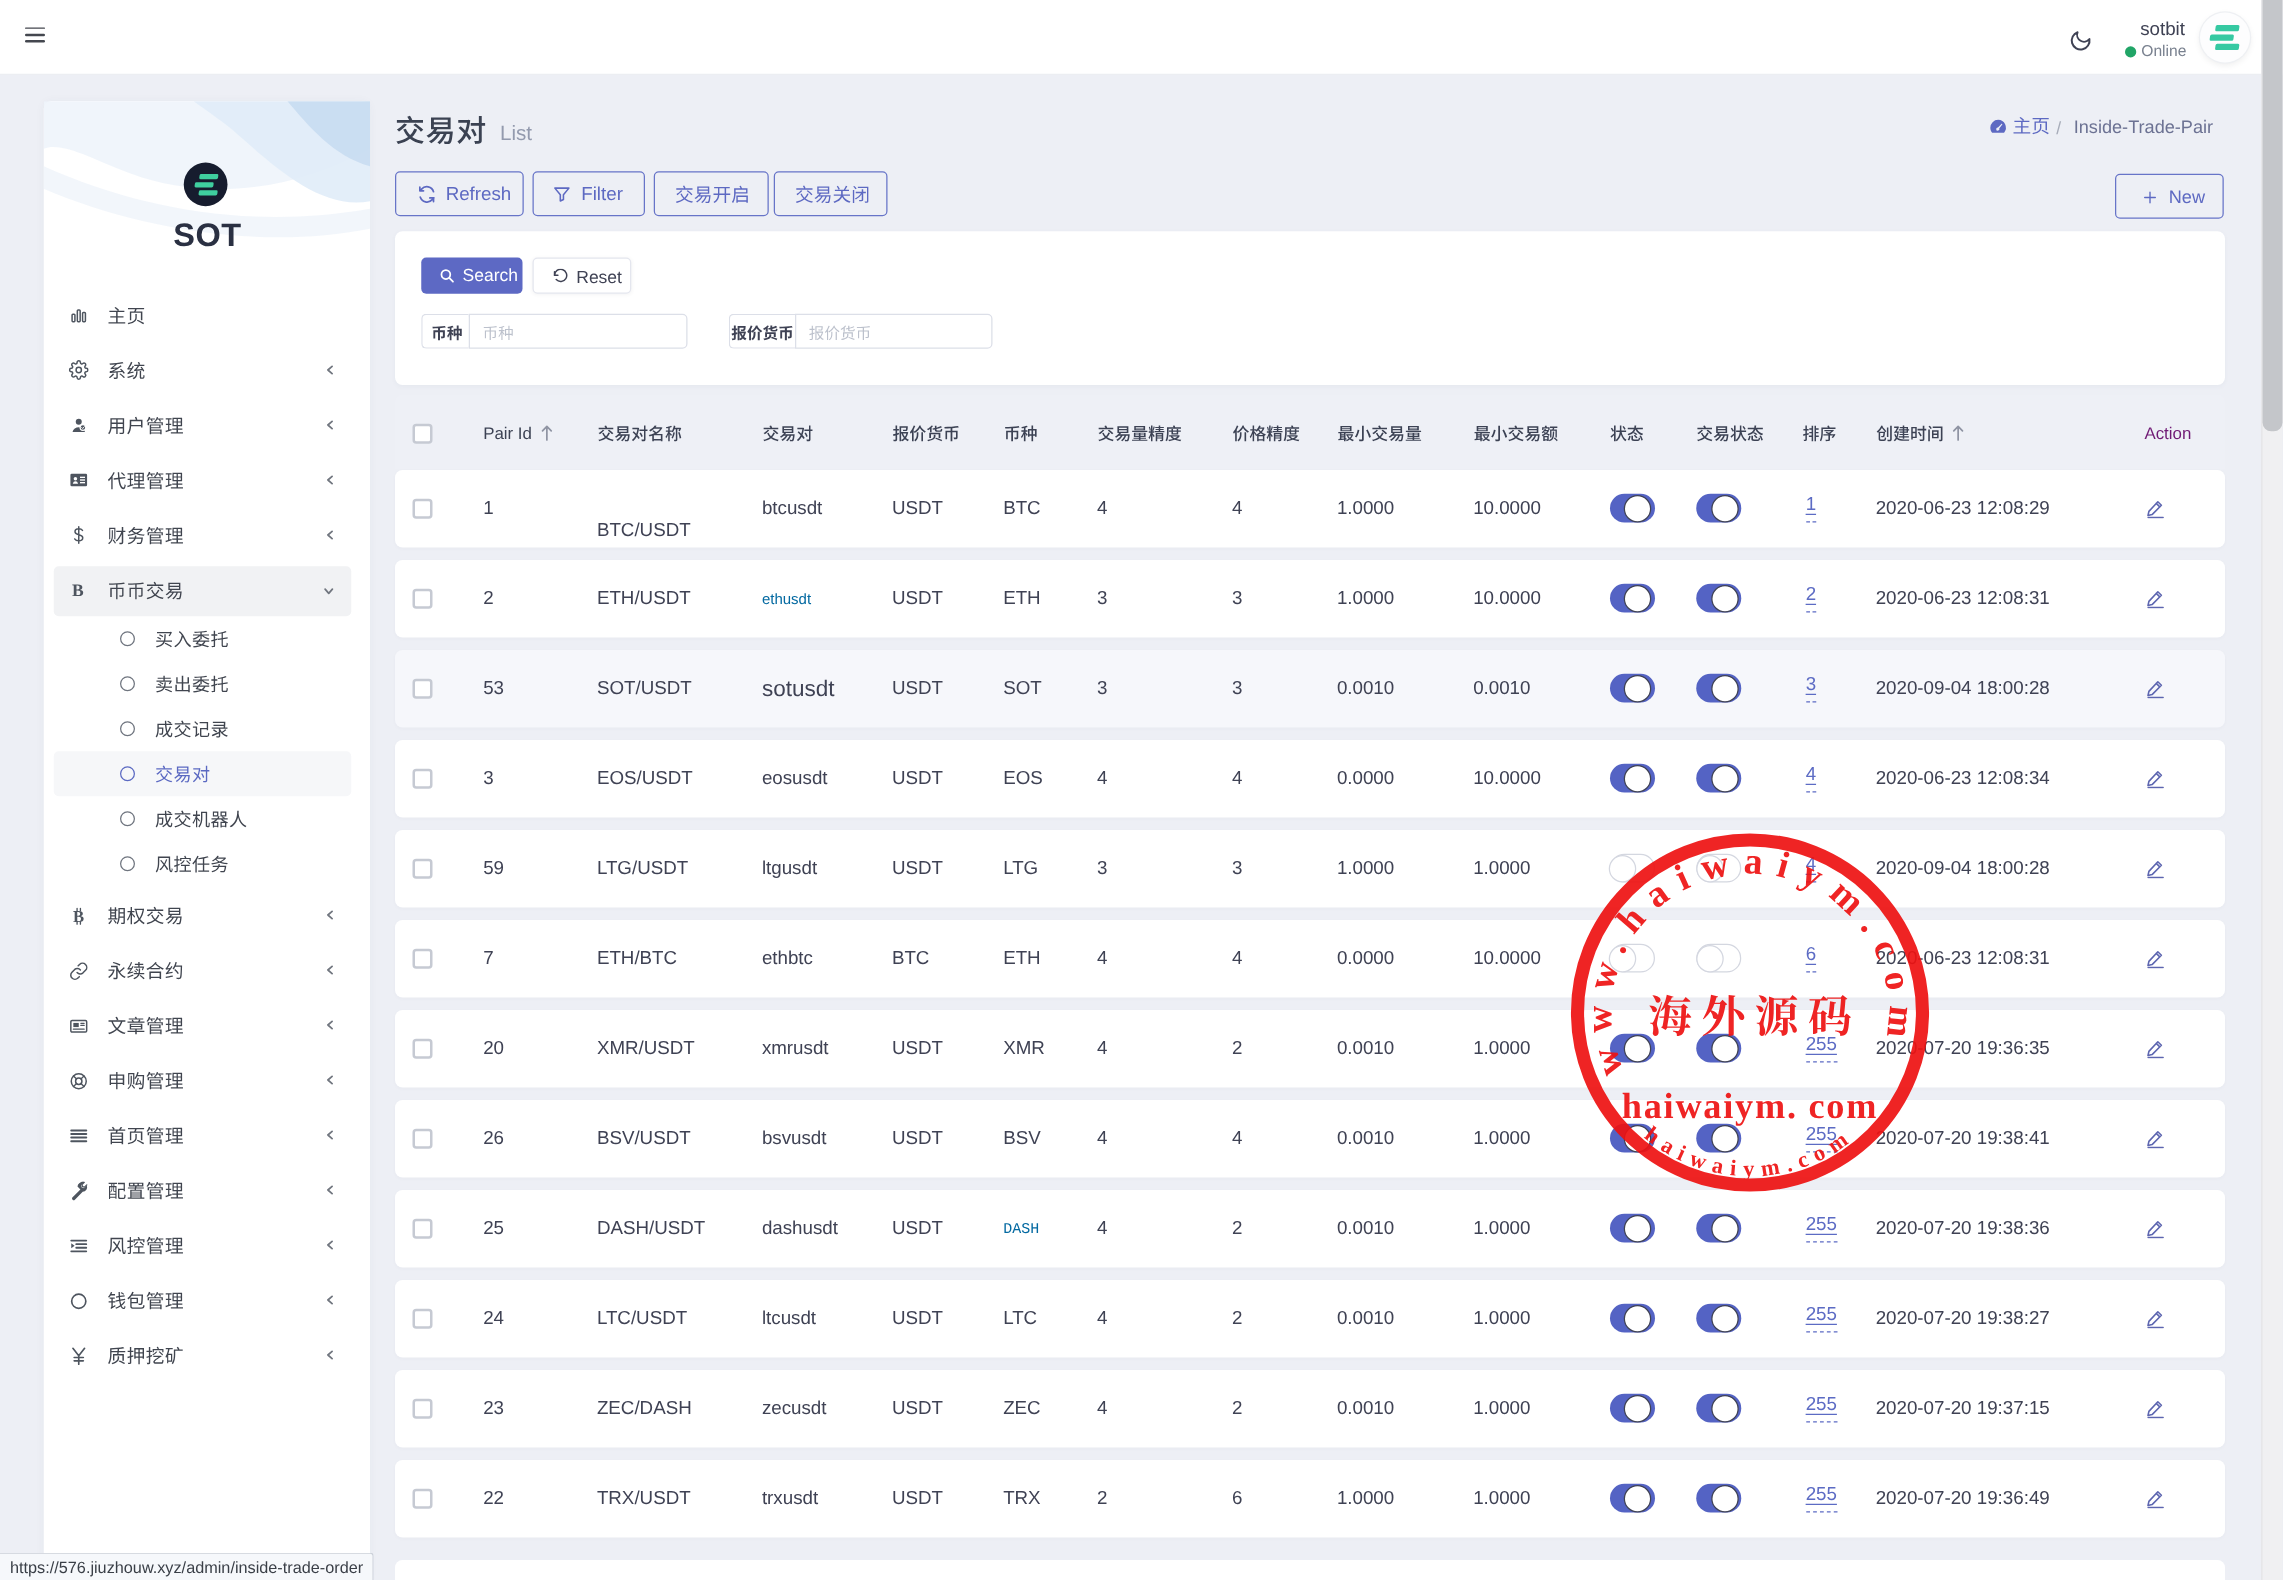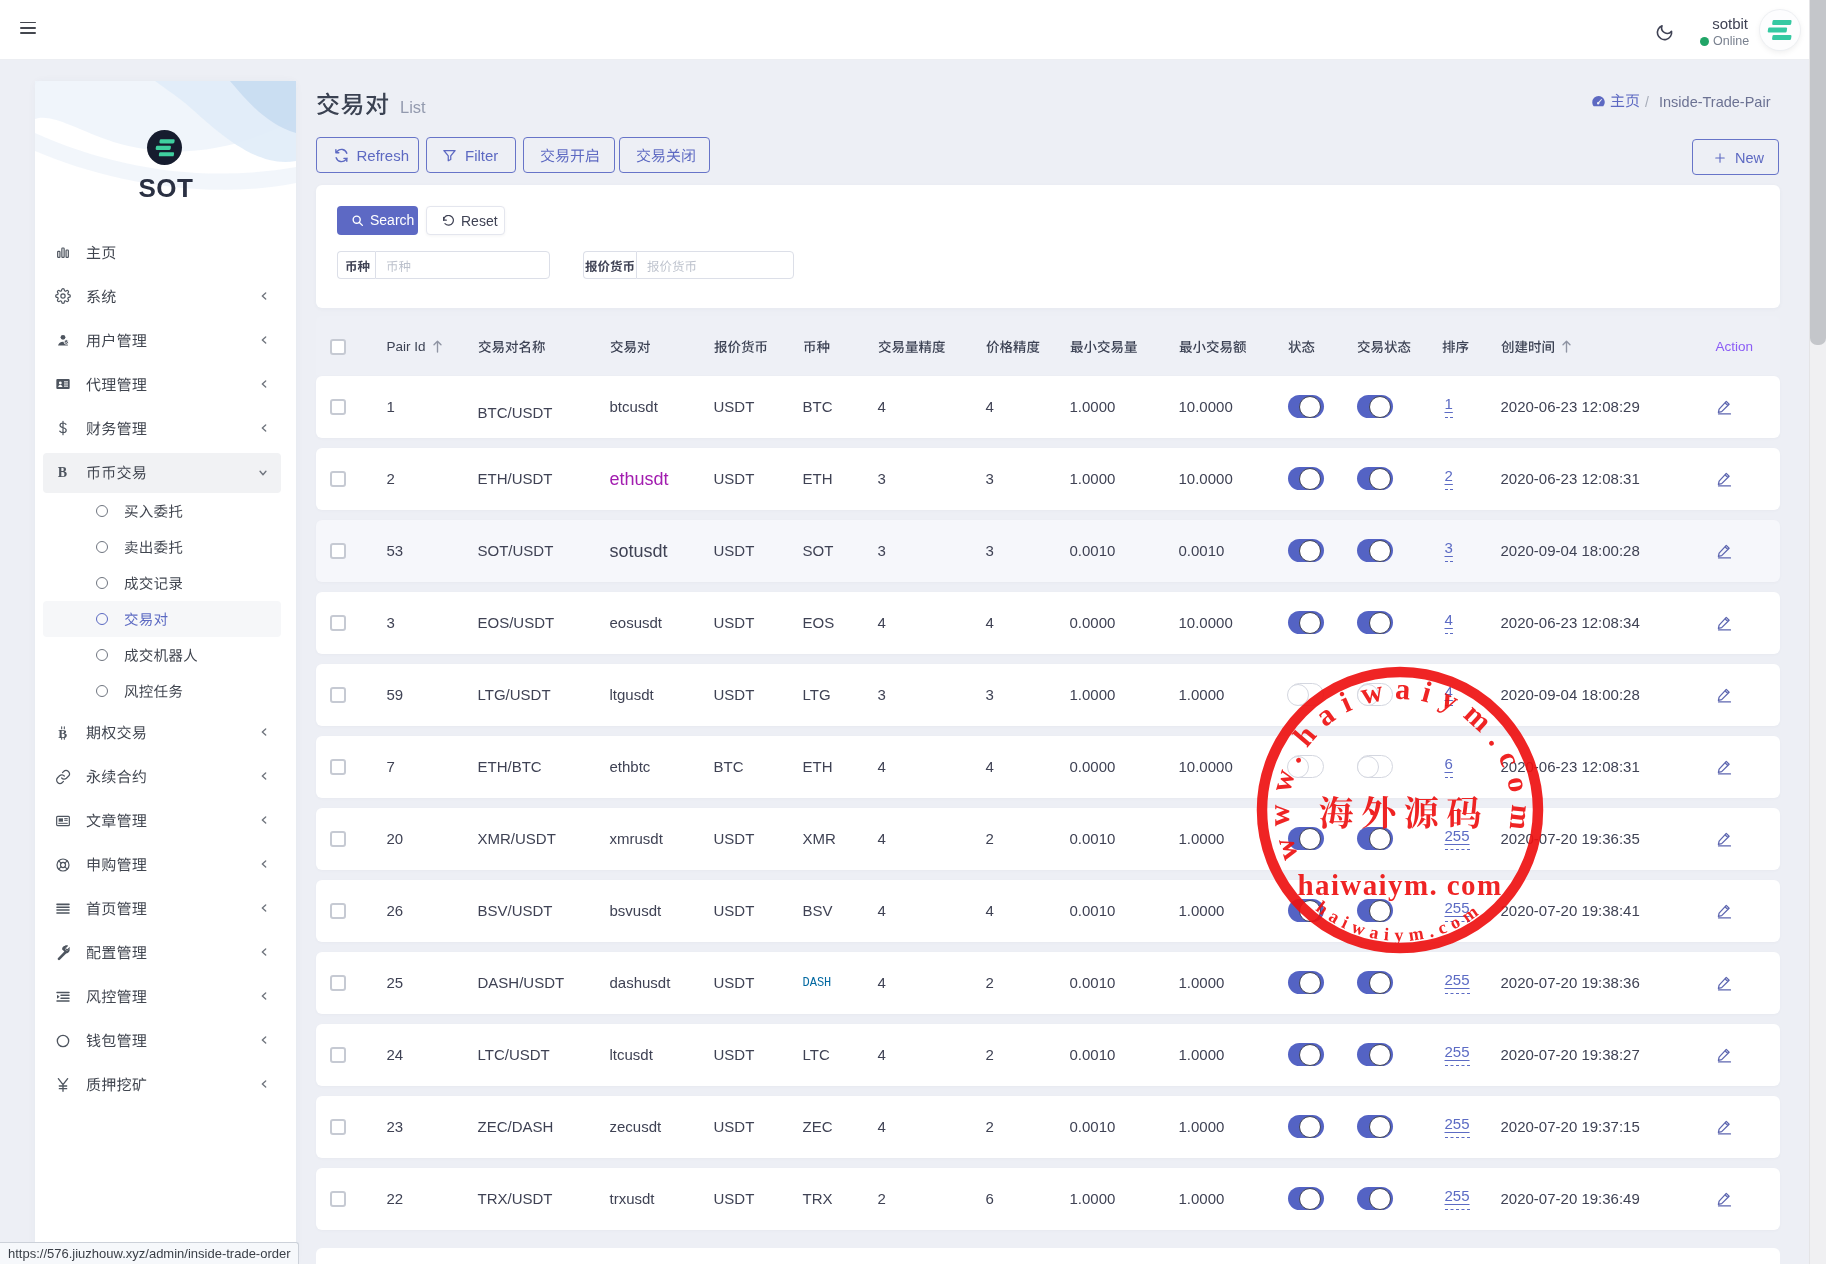--- a/index.html
+++ b/index.html
@@ -331,25 +331,25 @@
   </svg>
 <svg style="position:absolute;left:1441.5px;top:339.7px;overflow:visible;" width="27.0" height="14.31" viewBox="0 -11.88 27.0 14.31">
     <path fill="#3c4254" d="M2.3 -11.4V-8.7H0.7V-7.5H2.3V-4.8L0.5 -4.4L0.7 -3.1L2.3 -3.6V-0.4C2.3 -0.2 2.2 -0.1 2.1 -0.1C1.9 -0.1 1.4 -0.1 0.9 -0.1C1 0.2 1.2 0.7 1.2 1C2.1 1 2.6 1 3 0.8C3.4 0.6 3.5 0.3 3.5 -0.4V-3.9L5 -4.3L4.9 -5.5L3.5 -5.1V-7.5H4.9V-8.7H3.5V-11.4ZM5.1 -3.5V-2.3H7.3V1.1H8.5V-11.3H7.3V-9.2H5.4V-8H7.3V-6.3H5.4V-5.2H7.3V-3.5ZM9.6 -11.3V1.1H10.8V-2.3H13V-3.5H10.8V-5.2H12.8V-6.3H10.8V-8H12.9V-9.2H10.8V-11.3Z M18.5 -5.7C19.3 -5.4 20.2 -4.9 21 -4.5H16.7V-3.4H20.7V-0.3C20.7 -0.1 20.6 -0 20.4 -0C20.1 0 19.2 0 18.3 -0C18.5 0.3 18.6 0.8 18.7 1.1C19.9 1.1 20.7 1.1 21.3 1C21.8 0.8 22 0.5 22 -0.2V-3.4H24.5C24.1 -2.9 23.7 -2.3 23.3 -1.9L24.4 -1.4C25 -2.1 25.7 -3.2 26.4 -4.2L25.4 -4.6L25.2 -4.5H23L23.1 -4.6C22.9 -4.8 22.6 -4.9 22.2 -5.1C23.3 -5.7 24.4 -6.6 25.2 -7.4L24.4 -8L24.1 -7.9H17.5V-6.9H23C22.5 -6.4 21.8 -6 21.2 -5.6C20.5 -5.9 19.8 -6.2 19.3 -6.5ZM19.8 -11.1C20 -10.8 20.2 -10.3 20.3 -9.9H15.1V-6.2C15.1 -4.2 15 -1.5 13.9 0.5C14.1 0.6 14.7 1 14.9 1.2C16.1 -0.9 16.3 -4.1 16.3 -6.2V-8.7H26.4V-9.9H21.8C21.6 -10.4 21.3 -11 21 -11.5Z"></path>
   </svg>
 <svg style="position:absolute;left:1500.5px;top:339.7px;overflow:visible;" width="54.0" height="14.31" viewBox="0 -11.88 54.0 14.31">
     <path fill="#3c4254" d="M11.1 -11.2V-0.4C11.1 -0.2 11 -0.1 10.8 -0.1C10.5 -0.1 9.6 -0.1 8.7 -0.1C8.9 0.2 9.1 0.8 9.2 1.1C10.4 1.1 11.2 1.1 11.7 0.9C12.2 0.7 12.4 0.3 12.4 -0.4V-11.2ZM8.5 -9.8V-2.3H9.7V-9.8ZM2.4 -6.5H2.1C3 -7.3 3.8 -8.3 4.5 -9.4C5.3 -8.4 6.3 -7.3 6.9 -6.5ZM4.1 -11.4C3.4 -9.7 2 -7.8 0.3 -6.6C0.6 -6.4 1 -6 1.2 -5.7C1.4 -5.9 1.7 -6.1 1.9 -6.3V-0.8C1.9 0.6 2.3 0.9 3.7 0.9C4 0.9 5.8 0.9 6.1 0.9C7.4 0.9 7.7 0.4 7.9 -1.5C7.6 -1.6 7 -1.8 6.8 -2C6.7 -0.5 6.6 -0.2 6 -0.2C5.6 -0.2 4.2 -0.2 3.9 -0.2C3.2 -0.2 3.1 -0.3 3.1 -0.8V-5.4H5.7C5.6 -3.9 5.5 -3.3 5.3 -3.2C5.2 -3 5.1 -3 5 -3C4.8 -3 4.3 -3 3.8 -3.1C4 -2.8 4.1 -2.3 4.2 -2C4.7 -2 5.3 -2 5.5 -2C5.9 -2.1 6.2 -2.1 6.4 -2.4C6.7 -2.8 6.8 -3.7 7 -6L7 -6.3L7.1 -6.1L8.1 -6.9C7.4 -7.9 6.1 -9.3 5 -10.5L5.3 -11Z M18.8 -10.3V-9.3H21.2V-8.5H18V-7.5H21.2V-6.6H18.7V-5.6H21.2V-4.7H18.6V-3.8H21.2V-2.9H18V-1.9H21.2V-0.8H22.4V-1.9H26.1V-2.9H22.4V-3.8H25.7V-4.7H22.4V-5.6H25.4V-7.5H26.3V-8.5H25.4V-10.3H22.4V-11.4H21.2V-10.3ZM22.4 -7.5H24.3V-6.6H22.4ZM22.4 -8.5V-9.3H24.3V-8.5ZM14.8 -5.1C14.8 -5.3 15.1 -5.5 15.4 -5.6H16.8C16.7 -4.5 16.5 -3.6 16.2 -2.8C15.8 -3.3 15.6 -3.9 15.4 -4.7L14.4 -4.3C14.7 -3.2 15.1 -2.4 15.6 -1.7C15.2 -0.8 14.6 -0.2 13.9 0.3C14.2 0.5 14.7 0.9 14.8 1.1C15.5 0.7 16 0 16.5 -0.7C17.9 0.5 19.8 0.8 22.2 0.8H26.1C26.1 0.5 26.4 -0.1 26.5 -0.3C25.7 -0.3 22.9 -0.3 22.2 -0.3C20.1 -0.3 18.3 -0.6 17 -1.8C17.5 -3.1 17.9 -4.7 18.1 -6.6L17.4 -6.8L17.2 -6.7H16.3C16.9 -7.7 17.6 -9 18.2 -10.3L17.4 -10.8L16.9 -10.6H14.3V-9.5H16.5C16 -8.3 15.4 -7.3 15.2 -7C14.9 -6.5 14.5 -6.2 14.3 -6.1C14.4 -5.9 14.7 -5.4 14.8 -5.1Z M33.3 -6C34 -4.9 34.9 -3.6 35.3 -2.7L36.4 -3.4C36 -4.2 35.1 -5.5 34.4 -6.5ZM31.2 -5.3V-2.5H29.2V-5.3ZM31.2 -6.5H29.2V-9.2H31.2ZM28 -10.3V-0.3H29.2V-1.4H32.4V-10.3ZM37.2 -11.3V-8.8H33V-7.5H37.2V-0.7C37.2 -0.4 37.1 -0.3 36.8 -0.3C36.5 -0.3 35.5 -0.3 34.5 -0.3C34.7 0 34.9 0.6 35 1C36.3 1 37.2 0.9 37.8 0.7C38.3 0.5 38.5 0.2 38.5 -0.7V-7.5H40V-8.8H38.5V-11.3Z M41.6 -8.3V1.1H42.9V-8.3ZM41.8 -10.7C42.4 -10 43.1 -9.2 43.4 -8.6L44.5 -9.3C44.2 -9.9 43.4 -10.7 42.8 -11.3ZM45.8 -3.9H48.7V-2.3H45.8ZM45.8 -6.5H48.7V-5H45.8ZM44.6 -7.6V-1.3H49.9V-7.6ZM45.2 -10.7V-9.5H51.7V-0.3C51.7 -0.1 51.6 -0.1 51.4 -0.1C51.3 -0.1 50.7 -0.1 50.2 -0.1C50.4 0.2 50.5 0.7 50.6 1.1C51.4 1.1 52.1 1.1 52.5 0.9C52.9 0.6 53 0.3 53 -0.3V-10.7Z"></path>
   </svg>
 <svg style="position:absolute;left:1560.5px;top:339.5px" width="11" height="13" viewBox="0 0 12 14" fill="none" stroke="#8f94a3" stroke-width="1.5" stroke-linecap="round" stroke-linejoin="round">
     <path d="M6 13V1.5M2.2 5L6 1.2 9.8 5"></path>
   </svg>
-<div style="position:absolute;left:1715.5px;top:337.5px;line-height:18px;font-size:13.5px;color:#8b5cf6;font-weight:500;font-family:'Liberation Sans',sans-serif;white-space:nowrap;text-align:right;">Action</div>
+<div style="position:absolute;left:1715.5px;top:337.5px;line-height:18px;font-size:13.5px;color:#701a75;font-weight:500;font-family:'Liberation Sans',sans-serif;white-space:nowrap;text-align:right;">Action</div>
 <div style="position:absolute;left:315.5px;top:375.5px;width:1464px;height:62px;background:#fff;border-radius:6px;box-shadow:0 1px 3px rgba(60,70,90,.03);"></div>
 <div style="position:absolute;left:329.5px;top:398.5px;width:16px;height:16px;border:2px solid #c6cad3;border-radius:3px;background:#fff;"></div>
 <div style="position:absolute;left:386.5px;top:396.5px;line-height:20px;font-size:15px;color:#3f4254;font-weight:400;font-family:'Liberation Sans',sans-serif;white-space:nowrap;">1</div>
-<div style="position:absolute;left:477.5px;top:403px;line-height:20px;font-size:15px;color:#3f4254;font-weight:400;font-family:'Liberation Sans',sans-serif;white-space:nowrap;">BTC/USDT</div>
+<div style="position:absolute;left:477.5px;top:415px;line-height:20px;font-size:15px;color:#3f4254;font-weight:400;font-family:'Liberation Sans',sans-serif;white-space:nowrap;">BTC/USDT</div>
 <div style="position:absolute;left:609.5px;top:396.5px;line-height:20px;font-size:15px;color:#3f4254;font-weight:400;font-family:'Liberation Sans',sans-serif;white-space:nowrap;">btcusdt</div>
 <div style="position:absolute;left:713.5px;top:396.5px;line-height:20px;font-size:15px;color:#3f4254;font-weight:400;font-family:'Liberation Sans',sans-serif;white-space:nowrap;">USDT</div>
 <div style="position:absolute;left:802.5px;top:396.5px;line-height:20px;font-size:15px;color:#3f4254;font-weight:400;font-family:'Liberation Sans',sans-serif;white-space:nowrap;">BTC</div>
 <div style="position:absolute;left:877.5px;top:396.5px;line-height:20px;font-size:15px;color:#3f4254;font-weight:400;font-family:'Liberation Sans',sans-serif;white-space:nowrap;">4</div>
 <div style="position:absolute;left:985.5px;top:396.5px;line-height:20px;font-size:15px;color:#3f4254;font-weight:400;font-family:'Liberation Sans',sans-serif;white-space:nowrap;">4</div>
 <div style="position:absolute;left:1069.5px;top:396.5px;line-height:20px;font-size:15px;color:#3f4254;font-weight:400;font-family:'Liberation Sans',sans-serif;white-space:nowrap;">1.0000</div>
 <div style="position:absolute;left:1178.5px;top:396.5px;line-height:20px;font-size:15px;color:#3f4254;font-weight:400;font-family:'Liberation Sans',sans-serif;white-space:nowrap;">10.0000</div>
 <div style="position:absolute;left:1287.5px;top:395.0px;width:36px;height:23px;border-radius:11.5px;background:#5463c4;"></div>
 <div style="position:absolute;left:1299.0px;top:395.5px;width:22px;height:22px;border-radius:50%;background:#fff;border:1.5px solid #3f4254;"></div>
 <div style="position:absolute;left:1357.0px;top:395.0px;width:36px;height:23px;border-radius:11.5px;background:#5463c4;"></div>
@@ -359,21 +359,21 @@
   </div>
 <div style="position:absolute;left:1500.5px;top:396.5px;line-height:20px;font-size:15px;color:#3f4254;font-weight:400;font-family:'Liberation Sans',sans-serif;white-space:nowrap;">2020-06-23 12:08:29</div>
 <svg style="position:absolute;left:1715.5px;top:397.5px" width="17" height="17" viewBox="0 0 24 24" fill="none" stroke="#5d66b0" stroke-width="1.8" stroke-linecap="round" stroke-linejoin="round">
     <path d="M14.5 4.8l4 4L8 19.3l-4.6 1 1-4.6zM12.7 6.6l4 4"></path>
     <path d="M3.5 22.5h17" stroke-width="1.6"></path>
   </svg>
 <div style="position:absolute;left:315.5px;top:447.5px;width:1464px;height:62px;background:#fff;border-radius:6px;box-shadow:0 1px 3px rgba(60,70,90,.03);"></div>
 <div style="position:absolute;left:329.5px;top:470.5px;width:16px;height:16px;border:2px solid #c6cad3;border-radius:3px;background:#fff;"></div>
 <div style="position:absolute;left:386.5px;top:468.5px;line-height:20px;font-size:15px;color:#3f4254;font-weight:400;font-family:'Liberation Sans',sans-serif;white-space:nowrap;">2</div>
 <div style="position:absolute;left:477.5px;top:468.5px;line-height:20px;font-size:15px;color:#3f4254;font-weight:400;font-family:'Liberation Sans',sans-serif;white-space:nowrap;">ETH/USDT</div>
-<div style="position:absolute;left:609.5px;top:468.5px;line-height:20px;font-size:18px;color:#a21caf;font-weight:400;font-family:'Liberation Sans',sans-serif;white-space:nowrap;">ethusdt</div>
+<div style="position:absolute;left:609.5px;top:468.5px;line-height:20px;font-size:12px;color:#0369a1;font-weight:400;font-family:'Liberation Sans',sans-serif;white-space:nowrap;">ethusdt</div>
 <div style="position:absolute;left:713.5px;top:468.5px;line-height:20px;font-size:15px;color:#3f4254;font-weight:400;font-family:'Liberation Sans',sans-serif;white-space:nowrap;">USDT</div>
 <div style="position:absolute;left:802.5px;top:468.5px;line-height:20px;font-size:15px;color:#3f4254;font-weight:400;font-family:'Liberation Sans',sans-serif;white-space:nowrap;">ETH</div>
 <div style="position:absolute;left:877.5px;top:468.5px;line-height:20px;font-size:15px;color:#3f4254;font-weight:400;font-family:'Liberation Sans',sans-serif;white-space:nowrap;">3</div>
 <div style="position:absolute;left:985.5px;top:468.5px;line-height:20px;font-size:15px;color:#3f4254;font-weight:400;font-family:'Liberation Sans',sans-serif;white-space:nowrap;">3</div>
 <div style="position:absolute;left:1069.5px;top:468.5px;line-height:20px;font-size:15px;color:#3f4254;font-weight:400;font-family:'Liberation Sans',sans-serif;white-space:nowrap;">1.0000</div>
 <div style="position:absolute;left:1178.5px;top:468.5px;line-height:20px;font-size:15px;color:#3f4254;font-weight:400;font-family:'Liberation Sans',sans-serif;white-space:nowrap;">10.0000</div>
 <div style="position:absolute;left:1287.5px;top:467.0px;width:36px;height:23px;border-radius:11.5px;background:#5463c4;"></div>
 <div style="position:absolute;left:1299.0px;top:467.5px;width:22px;height:22px;border-radius:50%;background:#fff;border:1.5px solid #3f4254;"></div>
 <div style="position:absolute;left:1357.0px;top:467.0px;width:36px;height:23px;border-radius:11.5px;background:#5463c4;"></div>
 <div style="position:absolute;left:1368.5px;top:467.5px;width:22px;height:22px;border-radius:50%;background:#fff;border:1.5px solid #3f4254;"></div>

